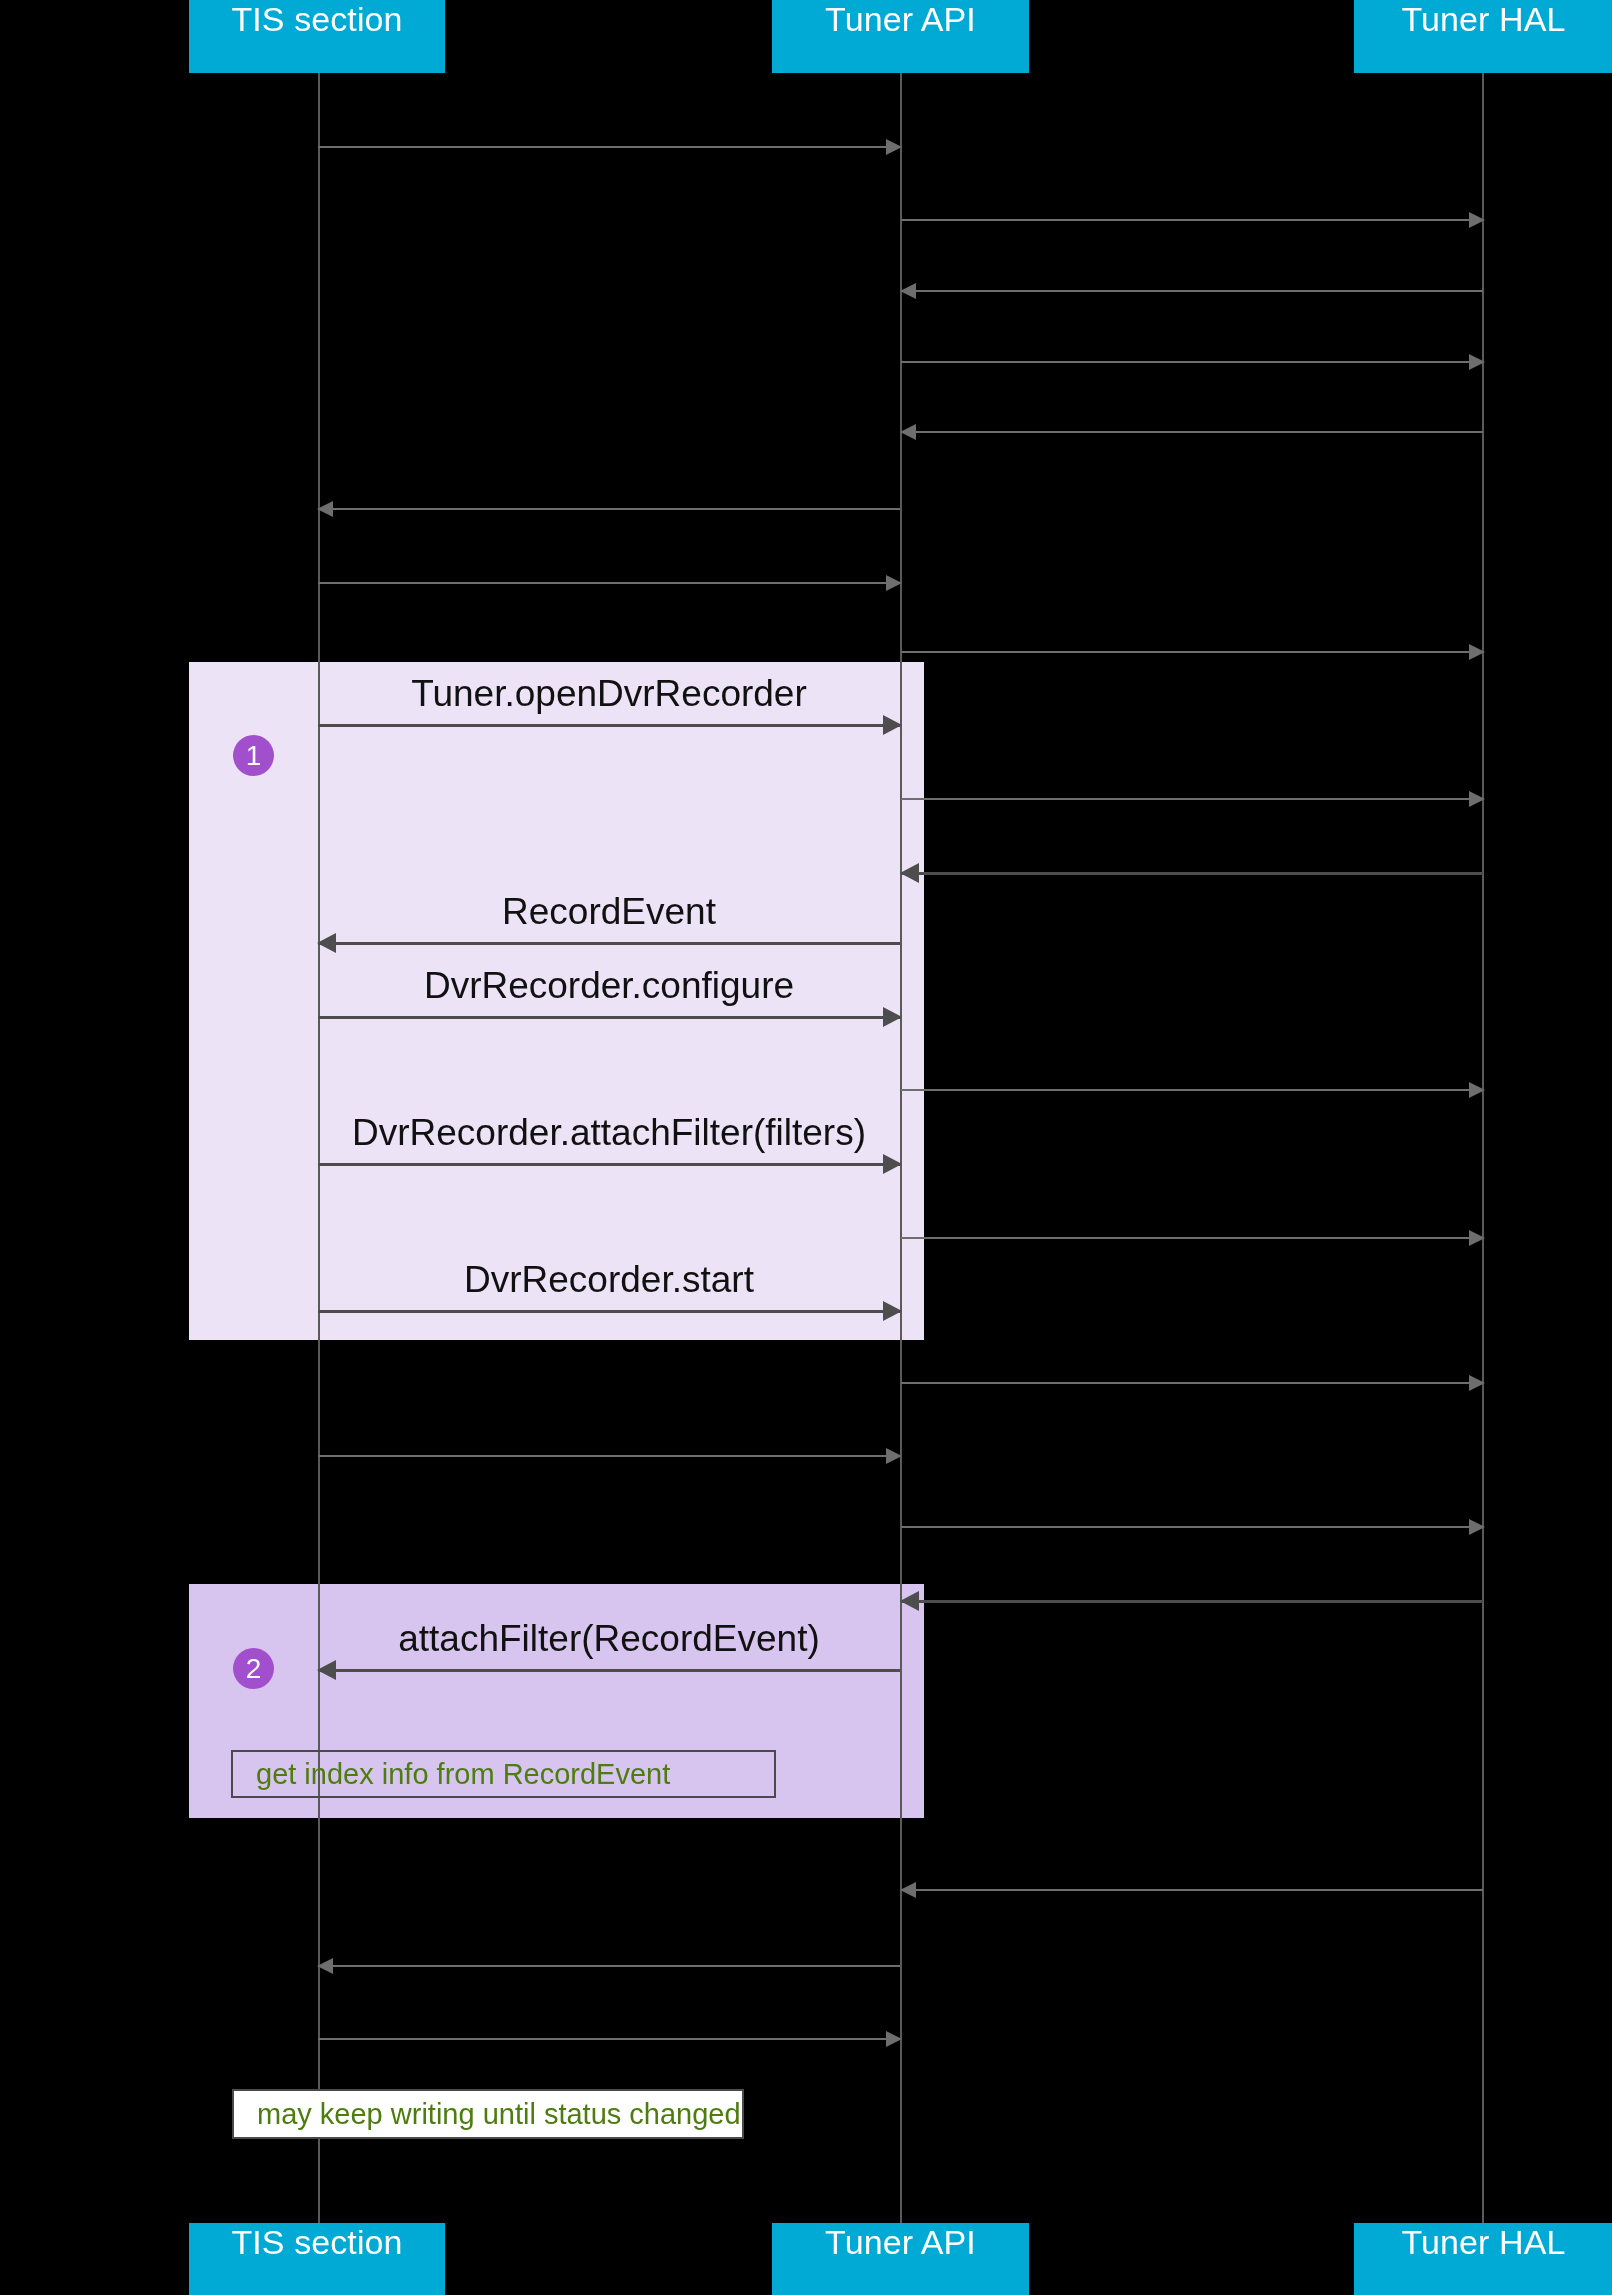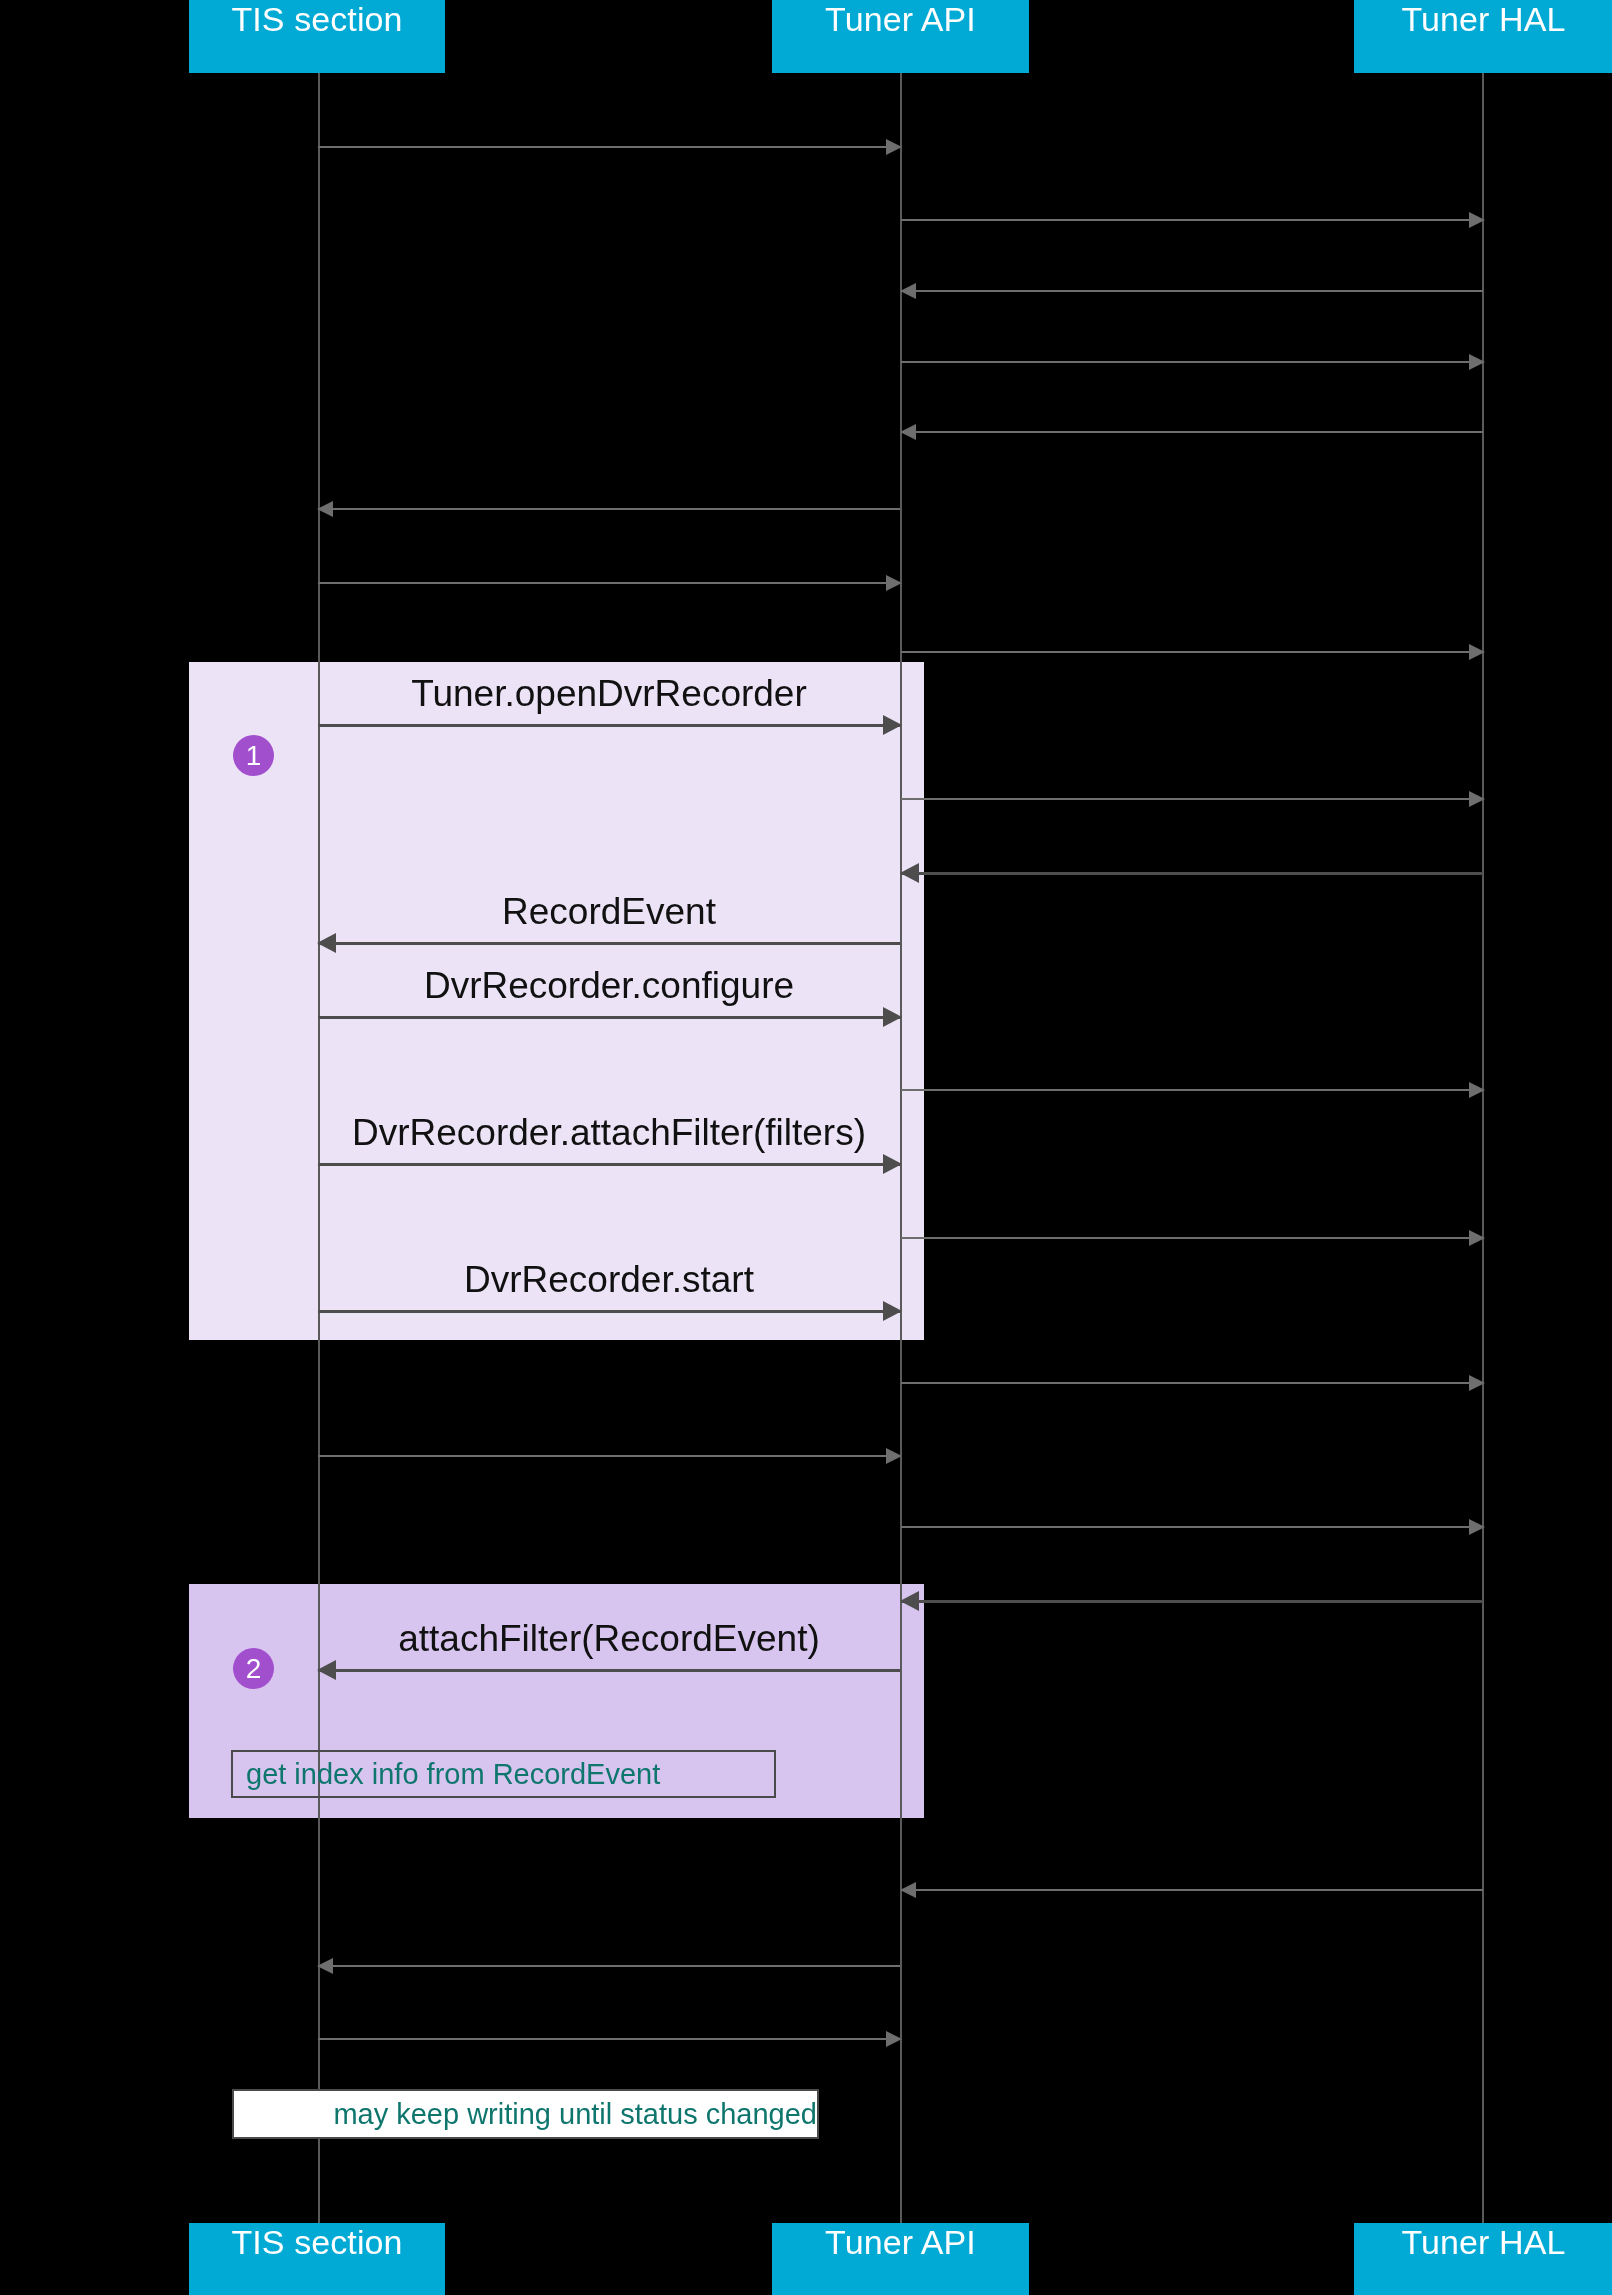--- a/index.html
+++ b/index.html
@@ -72,22 +72,22 @@
     font-size:37px;
     white-space:nowrap;
   }
 
   
   .notebox{
     position:absolute;
     box-sizing:border-box;
     border:2.9px solid #4a4a4a;
     display:flex;align-items:center;
-    padding-left:13px;
-    color:#0f766e;
+    padding-left:23px;
+    color:#4d7c0f;
     font-size:29px;
     white-space:nowrap;
   }
   .notebox.white{background:#ffffff;}
   .notebox.clear{background:transparent;}
 </style>
 </head>
 <body>
 
 <div id="stage">
@@ -268,21 +268,21 @@
   <div class="msg ltr thin" style="left:318px;top:2038px;width:582px;">
     <div class="line"></div>
     <div class="head"></div>
     <div class="label"></div>
   </div>
 
   <div class="notebox clear" style="left:231px;top:1750px;width:545px;height:48px;">
     <span>get index info from RecordEvent</span>
   </div>
 
-  <div class="notebox white" style="left:232px;top:2089px;width:587px;height:50px;justify-content:flex-end;">
+  <div class="notebox white" style="left:232px;top:2089px;width:512px;height:50px;">
     <span>may keep writing until status changed</span>
   </div>
 
   <div class="pbox" style="left:189px;top:2223px;width:256px;height:73px;">
     <span>TIS section</span>
   </div>
   <div class="pbox" style="left:772px;top:2223px;width:257px;height:73px;">
     <span>Tuner API</span>
   </div>
   <div class="pbox" style="left:1354px;top:2223px;width:259px;height:73px;">

